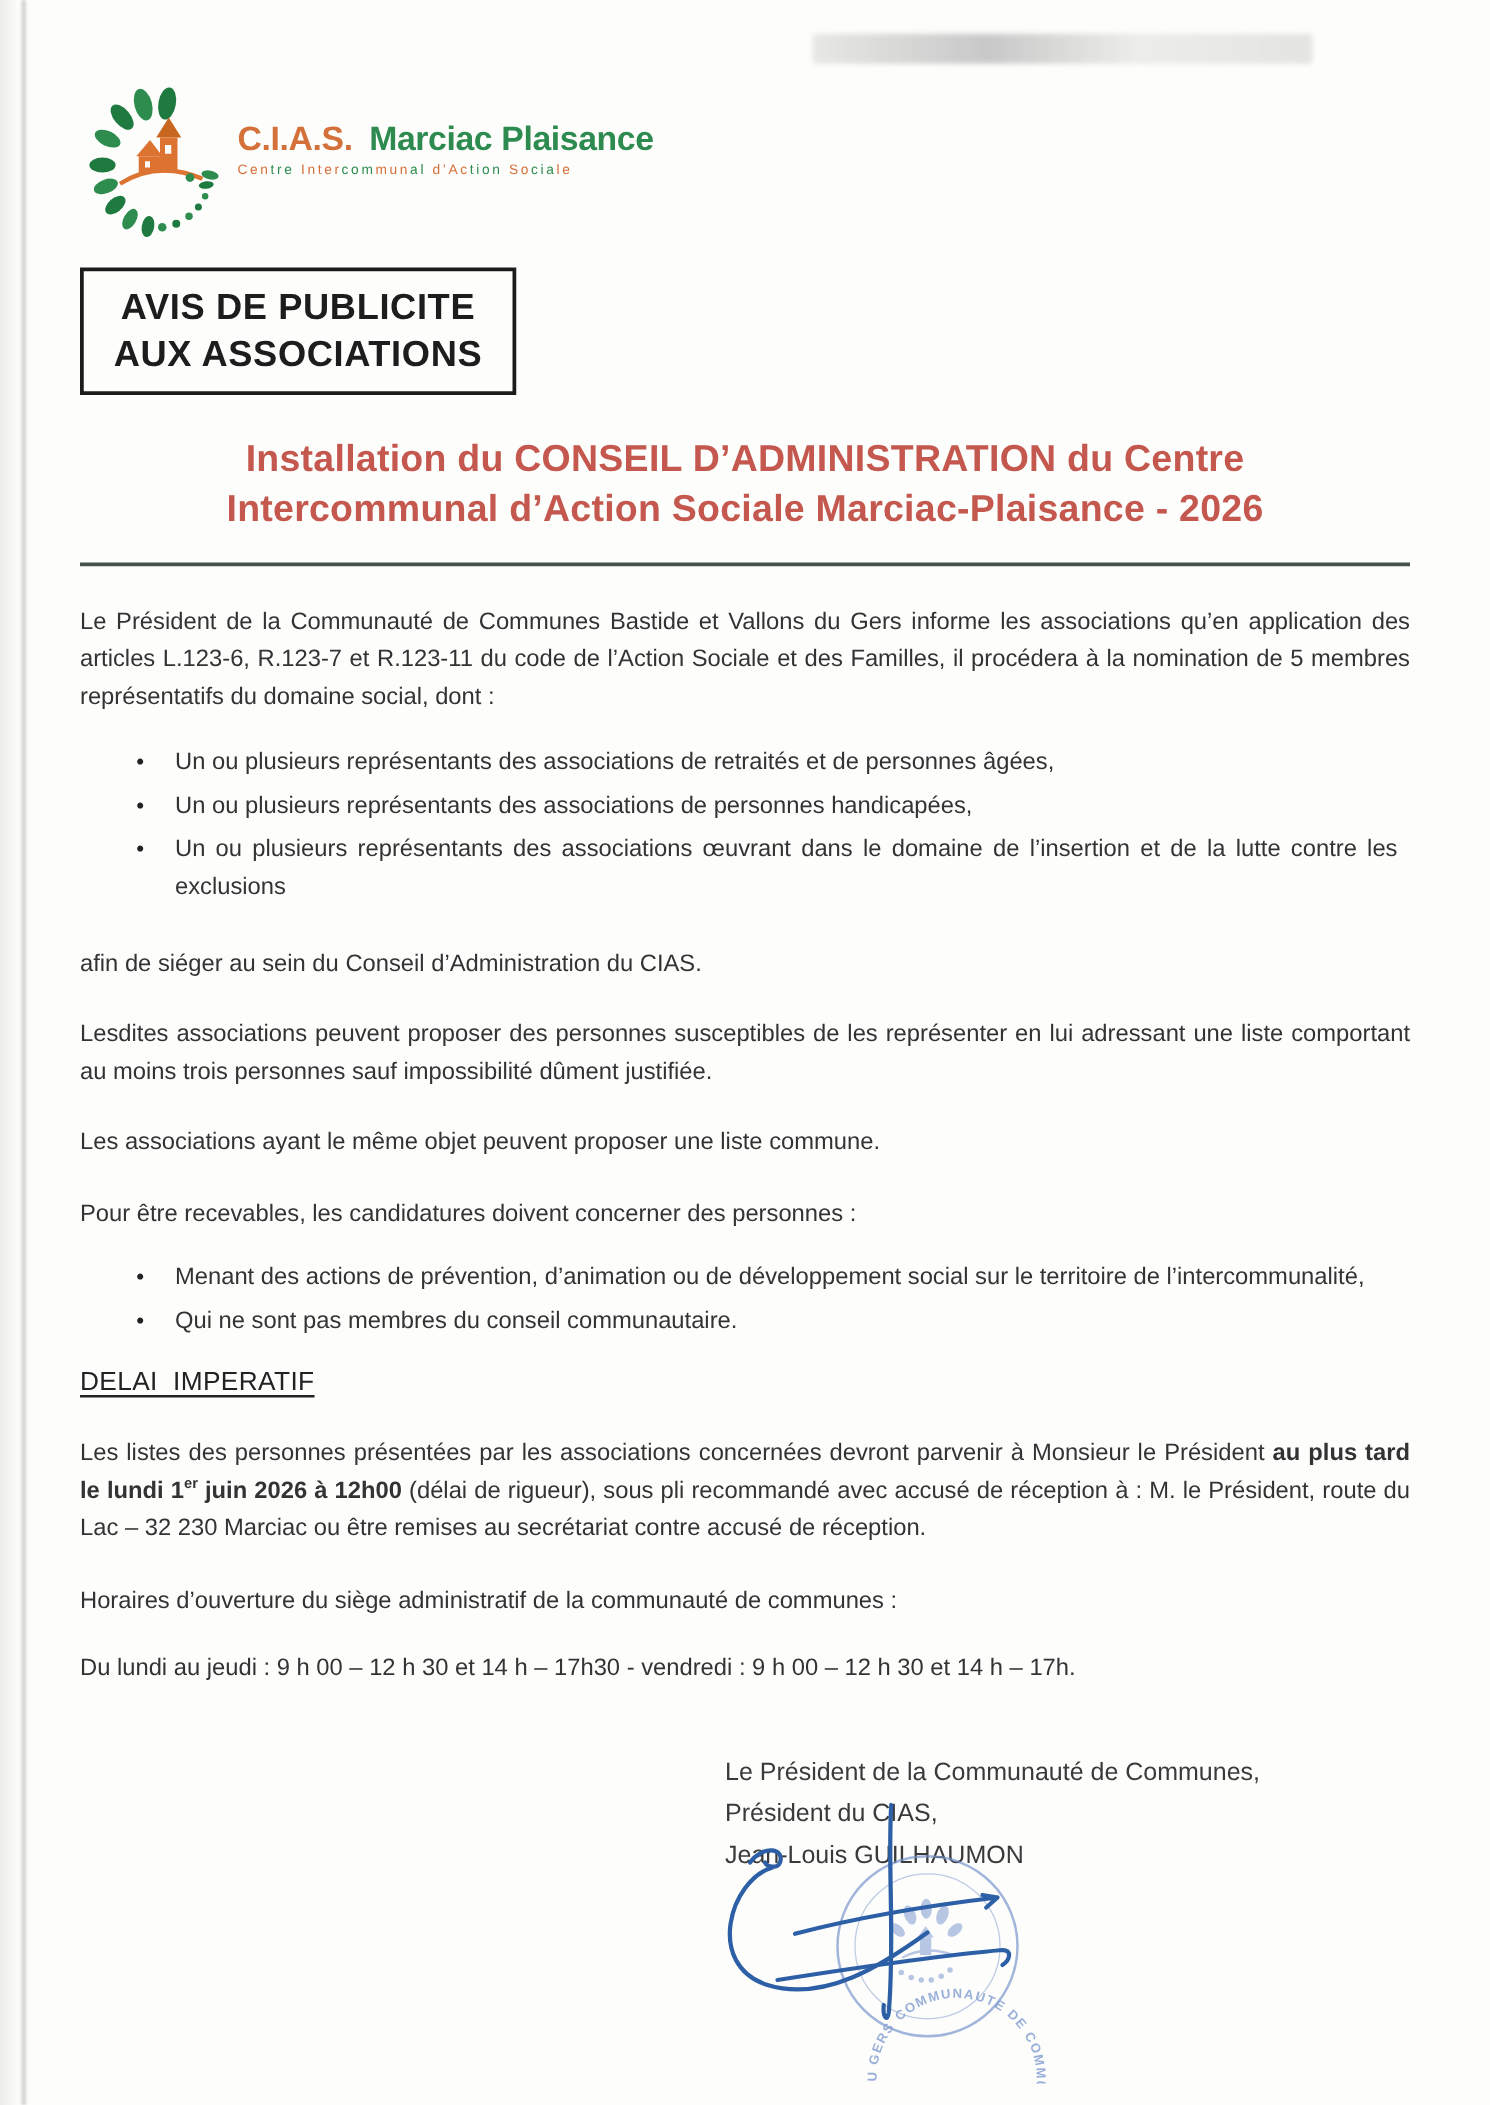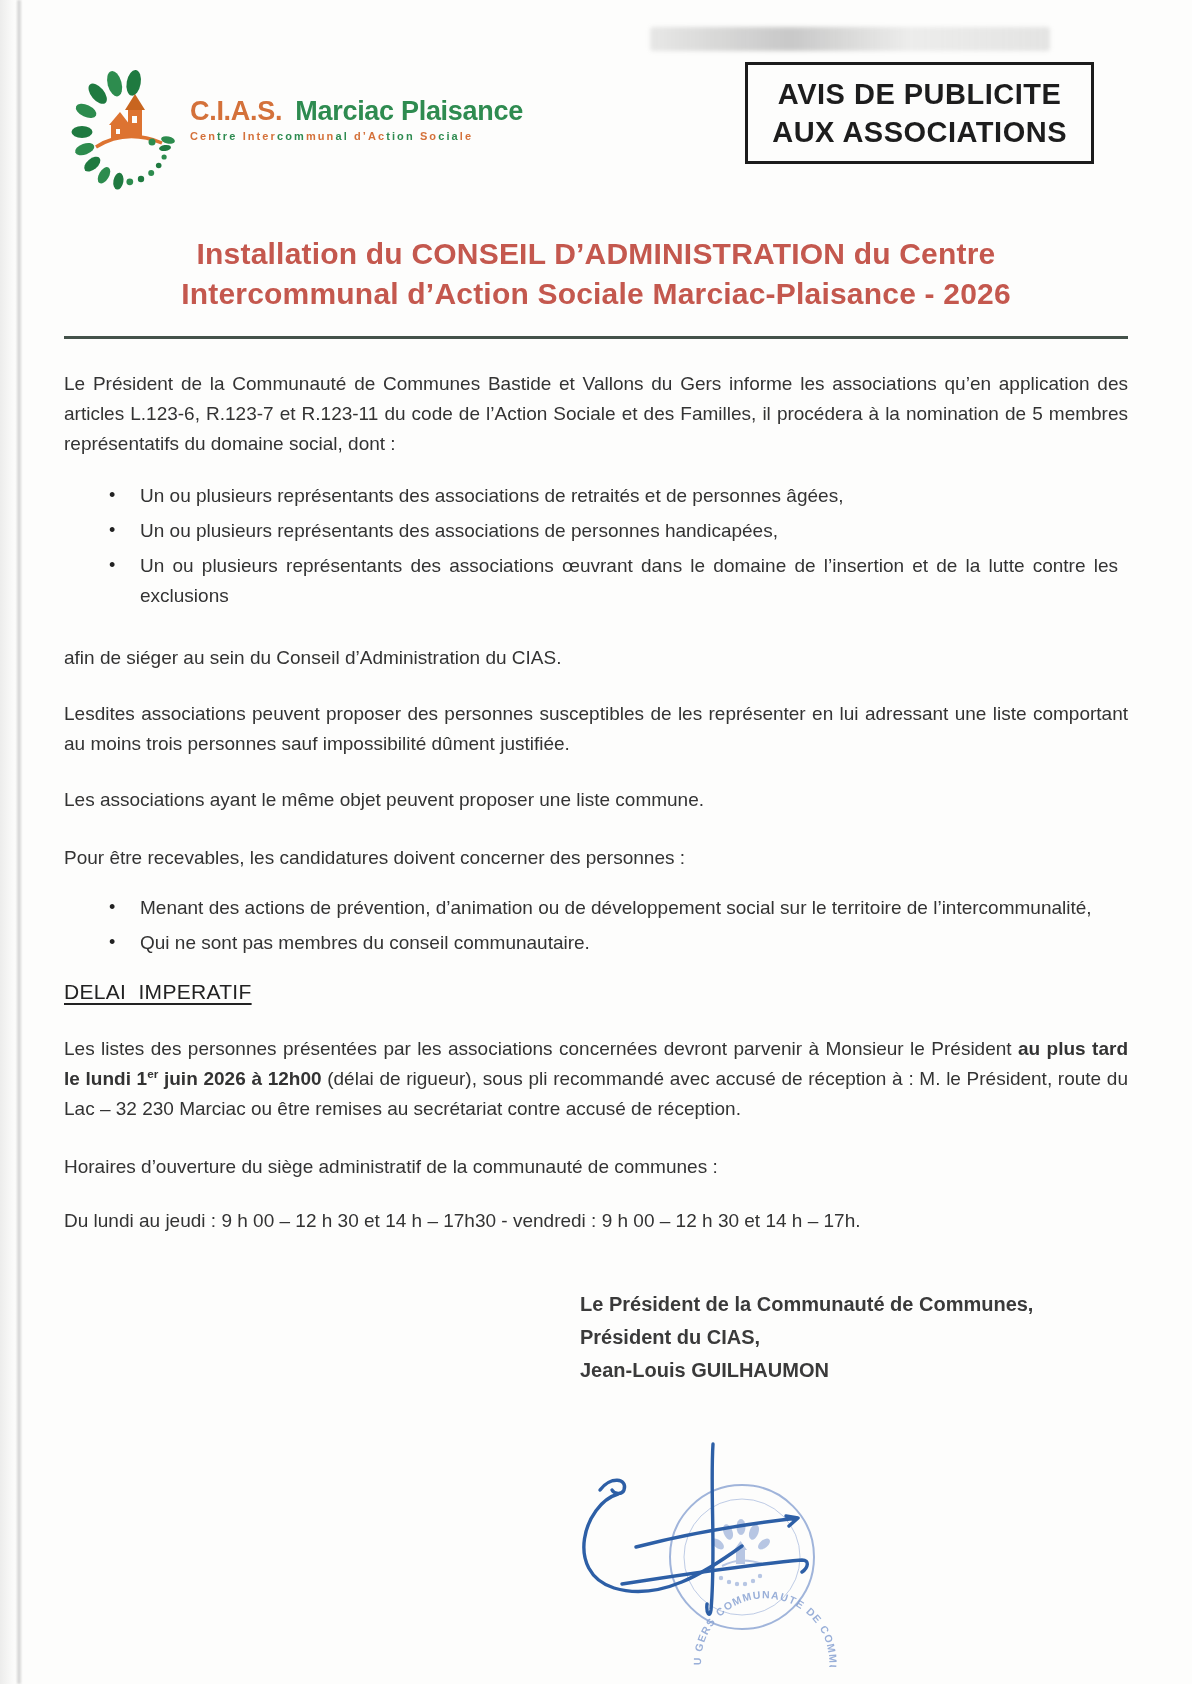--- a/index.html
+++ b/index.html
@@ -14,44 +14,44 @@
   
   .scan-shadow-left{position:absolute;left:0;top:0;width:16px;height:100%;
     background:linear-gradient(90deg,rgba(90,90,90,.10),rgba(120,120,120,.03) 70%,transparent);}
   .scan-line-left{position:absolute;left:17px;top:0;width:4px;height:100%;
     background:rgba(150,150,150,.35);filter:blur(1px);}
   .scan-ghost{position:absolute;left:650px;top:27px;width:400px;height:24px;
     background:linear-gradient(90deg,rgba(120,120,120,.16),rgba(80,80,80,.30) 35%,rgba(120,120,120,.12) 65%,rgba(140,140,140,.22));
     filter:blur(2px);border-radius:3px;}
   .content{position:absolute;left:64px;top:0;width:1064px;}
   
-  .header{display:flex;justify-content:space-between;align-items:flex-start;margin-top:50px;}
+  .header{display:flex;justify-content:space-between;align-items:flex-start;margin-top:50px;flex-direction:column;}
   .logo{display:flex;align-items:flex-start;}
   .logo-text{margin:46px 0 0 8px;}
   .logo-line1{font-size:27px;font-weight:bold;letter-spacing:-0.3px;white-space:nowrap;}
   .logo-acronym{color:var(--logo_orange);}
   .logo-brand{color:var(--logo_green);margin-left:6px;}
-  .logo-sub{font-size:11px;font-weight:bold;letter-spacing:2.1px;margin-top:3px;white-space:nowrap;}
+  .logo-sub{font-size:11px;font-weight:normal;letter-spacing:2.1px;margin-top:3px;white-space:nowrap;}
   .notice-box{border:3px solid var(--box_border);margin-top:12px;margin-right:34px;
     padding:10px 24px;text-align:center;font-weight:bold;font-size:29px;line-height:38px;
     color:#1d1d1d;letter-spacing:.5px;}
   
   .doc-title{margin-top:32px;font-size:30px;font-weight:bold;color:var(--title_red);
     text-align:center;line-height:40px;letter-spacing:.2px;}
   .title-rule{height:3px;background:var(--rule_color);border:0;margin:22px 0 0 0;}
   
   .para{font-size:19px;line-height:30px;text-align:justify;margin:0;color:#333;}
   .blist{list-style:none;margin:10px;padding:0;}
   .blist li{position:relative;padding-left:66px;font-size:19px;line-height:30px;
     margin-bottom:5px;text-align:justify;color:#333;}
   .blist li::before{content:"\2022";position:absolute;left:35px;top:-1px;font-size:18px;color:#222;}
   sup{font-size:.62em;line-height:0;vertical-align:super;}
   .delai{margin-top:22px;font-size:21px;font-weight:normal;color:#222;
     text-decoration:underline;text-underline-offset:4px;letter-spacing:.3px;white-space:pre;}
-  .sig{margin-top:52px;margin-left:516px;font-size:20px;line-height:33px;color:#3a3a3a;font-weight:bold;}
+  .sig{margin-top:52px;margin-left:516px;font-size:20px;line-height:33px;color:#3a3a3a;}
   .stamp-svg{position:absolute;left:556px;top:1432px;}
   .mt30{margin-top:30px;} .mt32{margin-top:32px;} .mt26{margin-top:26px;}
   .mt28{margin-top:28px;} .mt22{margin-top:22px;} .mt20{margin-top:20px;}
   .mt24{margin-top:24px;}
 </style>
 </head>
 <body>
 
 <div class="page">
 

